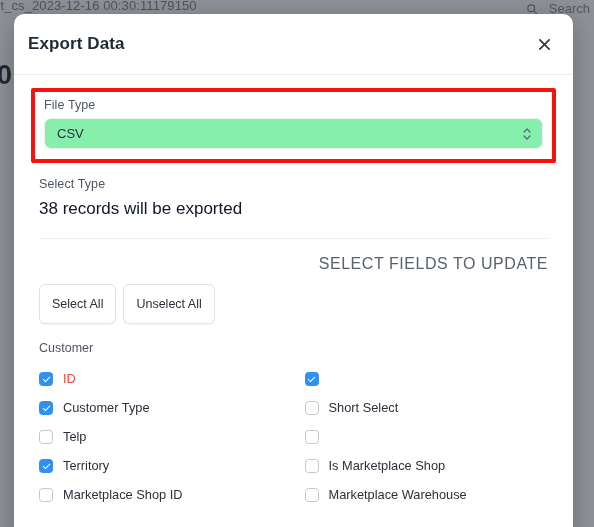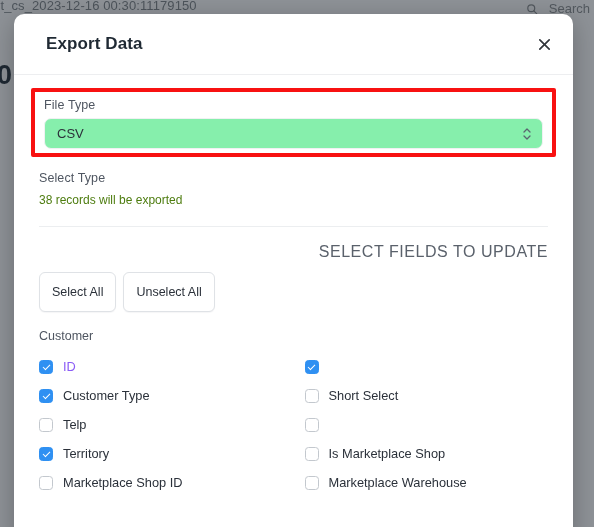--- a/index.html
+++ b/index.html
@@ -74,21 +74,21 @@
     box-shadow: 0 6px 26px rgba(0,0,0,.26);
     overflow: hidden;
   }
 
   .modal-header {
     position: relative;
     height: 61px;
     border-bottom: 1px solid #edeef0;
     display: flex;
     align-items: center;
-    padding: 0 32px;
+    padding: 0 14px;
   }
   .modal-title {
     font-size: 17px;
     font-weight: 600;
     color: #1f2933;
     letter-spacing: .1px;
   }
   .close-btn {
     position: absolute;
     right: 16px;
@@ -107,21 +107,21 @@
   }
 
   .modal-body {
     padding: 0 16px;
   }
 
   
   .field-group { position: relative; }
   .field-group.highlight {
     margin: 13px 1px 0 1px;
-    padding: 6px 9px 4px 9px;
+    padding: 6px 9px 10px 9px;
     border: 4px solid #f81111;
     border-radius: 2px;
   }
   .field-group.plain {
     margin: 14px 9px 0 9px;
   }
 
   .field-label {
     font-size: 12.5px;
     color: #4f5661;
@@ -151,22 +151,22 @@
     top: 50%;
     transform: translateY(-50%);
     display: flex;
     flex-direction: column;
     gap: 2px;
     color: #5b6470;
   }
 
   .helper-text {
     margin: 8px 9px 0 9px;
-    font-size: 12px;
-    color: #4d7c0f;
+    font-size: 17px;
+    color: #0f172a;
   }
 
   .divider {
     margin: 19px 9px 0 9px;
     height: 1px;
     background: #eceef0;
   }
 
   .section-title {
     margin: 16px 9px 0 9px;
@@ -237,21 +237,21 @@
     height: 3px;
     border-left: 1.6px solid #fff;
     border-bottom: 1.6px solid #fff;
     transform: rotate(-45deg) translate(0.5px, -0.5px);
   }
 
   .field-text {
     font-size: 12.8px;
     color: #2b313a;
   }
-  .field-text.required { color: #8b5cf6; }
+  .field-text.required { color: #ef4444; }
 </style>
 </head>
 <body>
 
 <div id="page">
 
   <div class="bg-layer">
     <div class="bg-text-left">rt_cs_2023-12-16 00:30:11179150</div>
 
     <svg class="bg-search-icon" viewBox="0 0 16 16" fill="none" stroke="currentColor" stroke-width="1.6">

